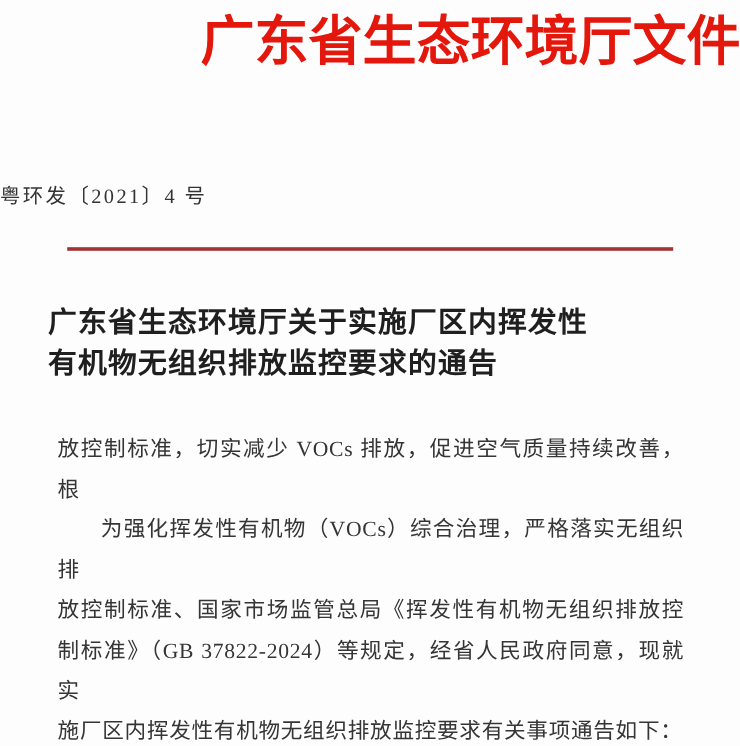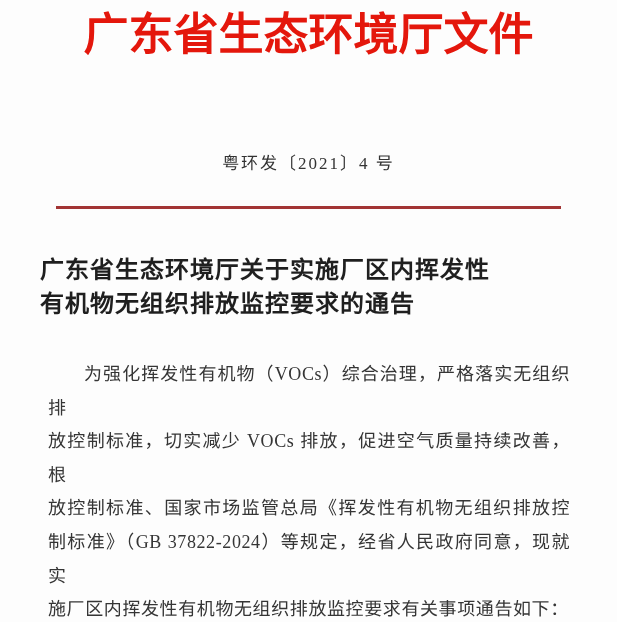--- a/index.html
+++ b/index.html
@@ -11,32 +11,31 @@
     position: relative;
     width: 617px;
     height: 622px;
     margin: 0 auto;
     background: #fdfdfd;
     overflow: hidden;
     font-family: "Liberation Serif", "DejaVu Serif", serif;
   }
   .agency-header {
     margin-top: 6px;
-    text-align: center;
+    text-align: right;
     font-family: "Liberation Serif", "DejaVu Serif", serif;
     font-size: 45px;
     font-weight: 700;
     line-height: 58px;
     letter-spacing: 0px;
     color: #e4170c;
     white-space: nowrap;
   }
   .doc-number {
     margin-top: 88px;
-    text-align: center;
     font-size: 17px;
     line-height: 24px;
     letter-spacing: 2px;
     color: #333333;
   }
   .divider {
     width: 505px;
     height: 3px;
     margin: 30px auto 0 auto;
     background: #a23434;
@@ -86,21 +85,21 @@
   <div class="doc-number">粤环发〔2021〕4 号</div>
 
   <div class="divider"></div>
 
   <h1 class="doc-title">
     <span class="title-line">广东省生态环境厅关于实施厂区内挥发性</span>
     <span class="title-line">有机物无组织排放监控要求的通告</span>
   </h1>
 
   <div class="doc-body">
+    <p class="line fill">放控制标准，切实减少 VOCs 排放，促进空气质量持续改善，根</p>
     <p class="line indent fill">为强化挥发性有机物（VOCs）综合治理，严格落实无组织排</p>
-    <p class="line fill">放控制标准，切实减少 VOCs 排放，促进空气质量持续改善，根</p>
     <p class="line fill">放控制标准、国家市场监管总局《挥发性有机物无组织排放控</p>
     <p class="line fill">制标准》（GB 37822-2024）等规定，经省人民政府同意，现就实</p>
     <p class="line">施厂区内挥发性有机物无组织排放监控要求有关事项通告如下：</p>
 
   </div>
 
 </div>
 
 </body></html>

